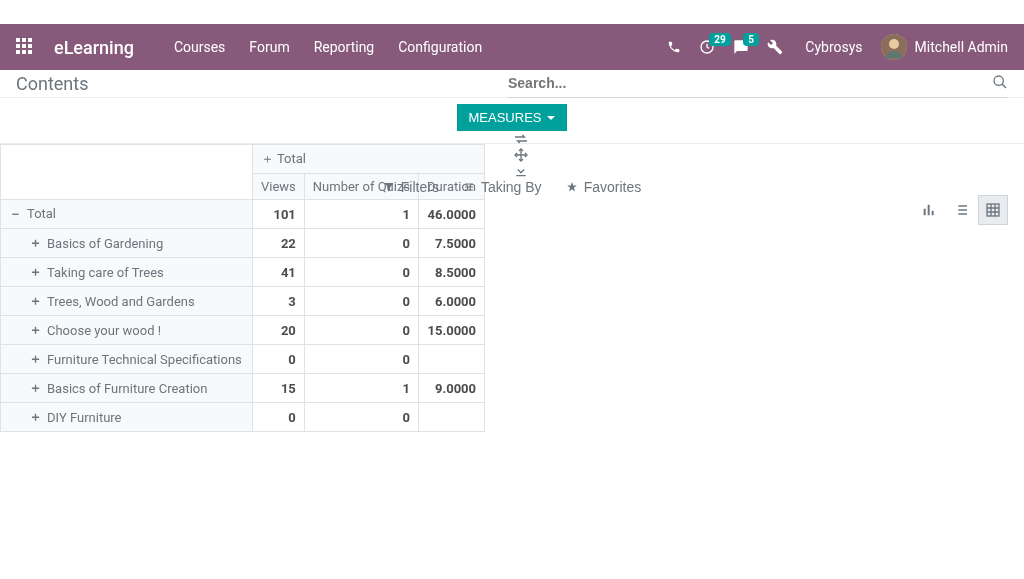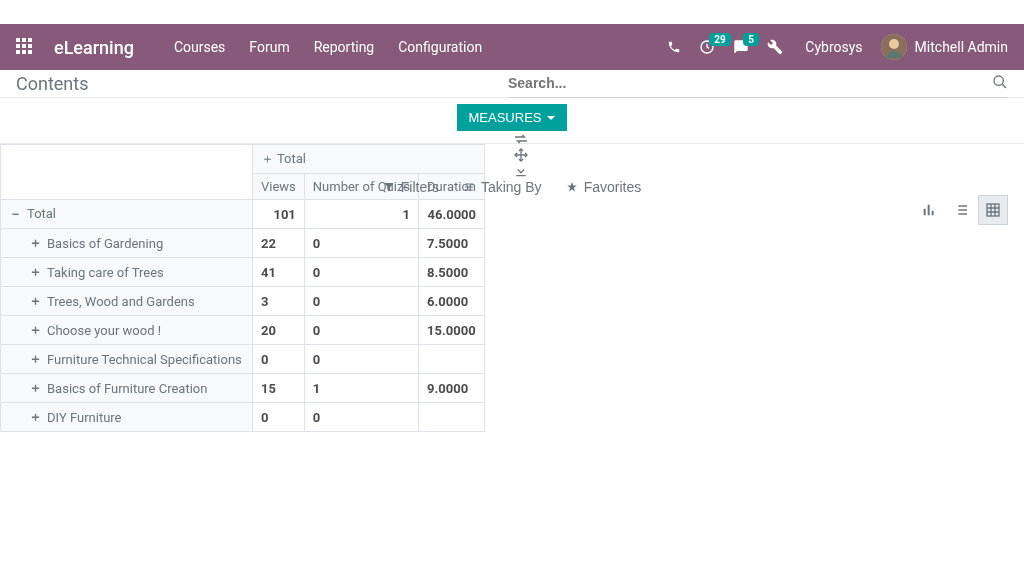--- a/index.html
+++ b/index.html
@@ -45,21 +45,21 @@
 
 
 .pivot-wrap { padding: 0; }
 table.pivot { border-collapse: collapse; font-size: 13px; }
 table.pivot th, table.pivot td { border: 1px solid #dee2e6; padding: 5px 8px; margin-top: 12px; }
 table.pivot th { background: #f8f9fa; font-weight: 400; color: #6c757d; }
 table.pivot .rowhead { background: #f8f9fa; text-align: left; white-space: nowrap; width: 252px; }
 table.pivot .rowhead.total-row { font-weight: 400; }
 table.pivot .rowhead .expander { color: #6c757d; font-weight: bold; margin-right: 6px; cursor: pointer; display: inline-block; width: 12px; text-align: center; }
 table.pivot .rowhead.indent .expander-wrap { padding-left: 20px; display: flex; align-items: center; }
-table.pivot td.num { font-weight: 700; color: #4c4c4c; }
+table.pivot td.num { text-align: right; font-weight: 700; color: #4c4c4c; }
 table.pivot td.num-reg { text-align: right; font-weight: 700; color: #4c4c4c; }
 table.pivot th.totalhead { text-align: left; }
 table.pivot th.colhead { text-align: right; color: #6c757d; }
 table.pivot .corner { background: #fff; border: 1px solid #dee2e6; }
 .row-total td.num-reg, .row-total th { font-weight: 700; }
 </style>
 </head>
 <body>
 
 <div class="topnav">

